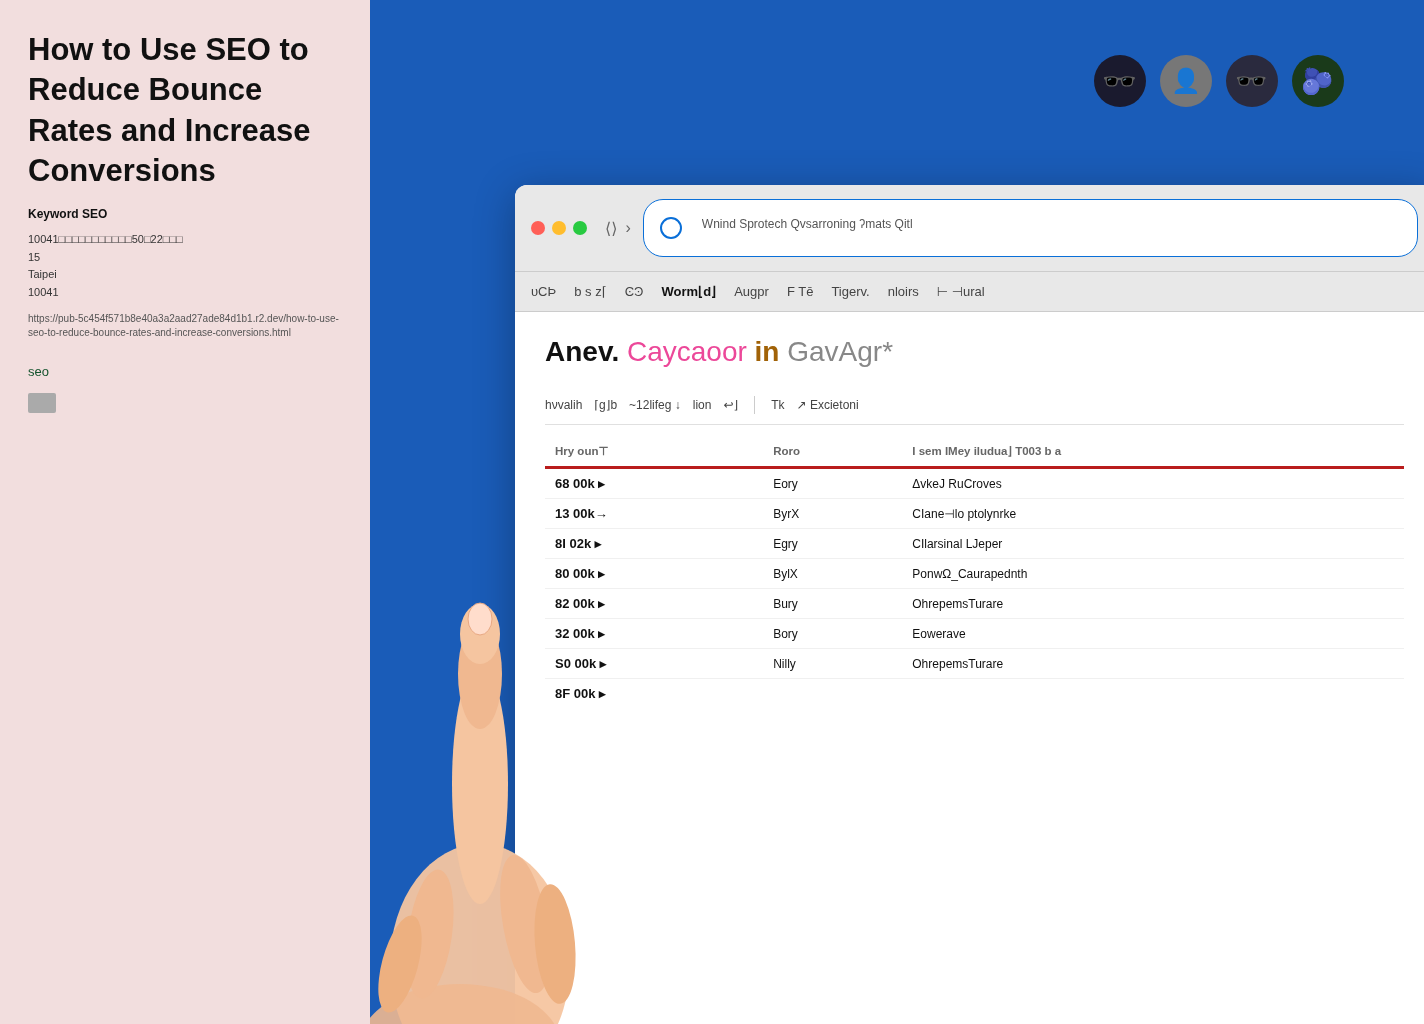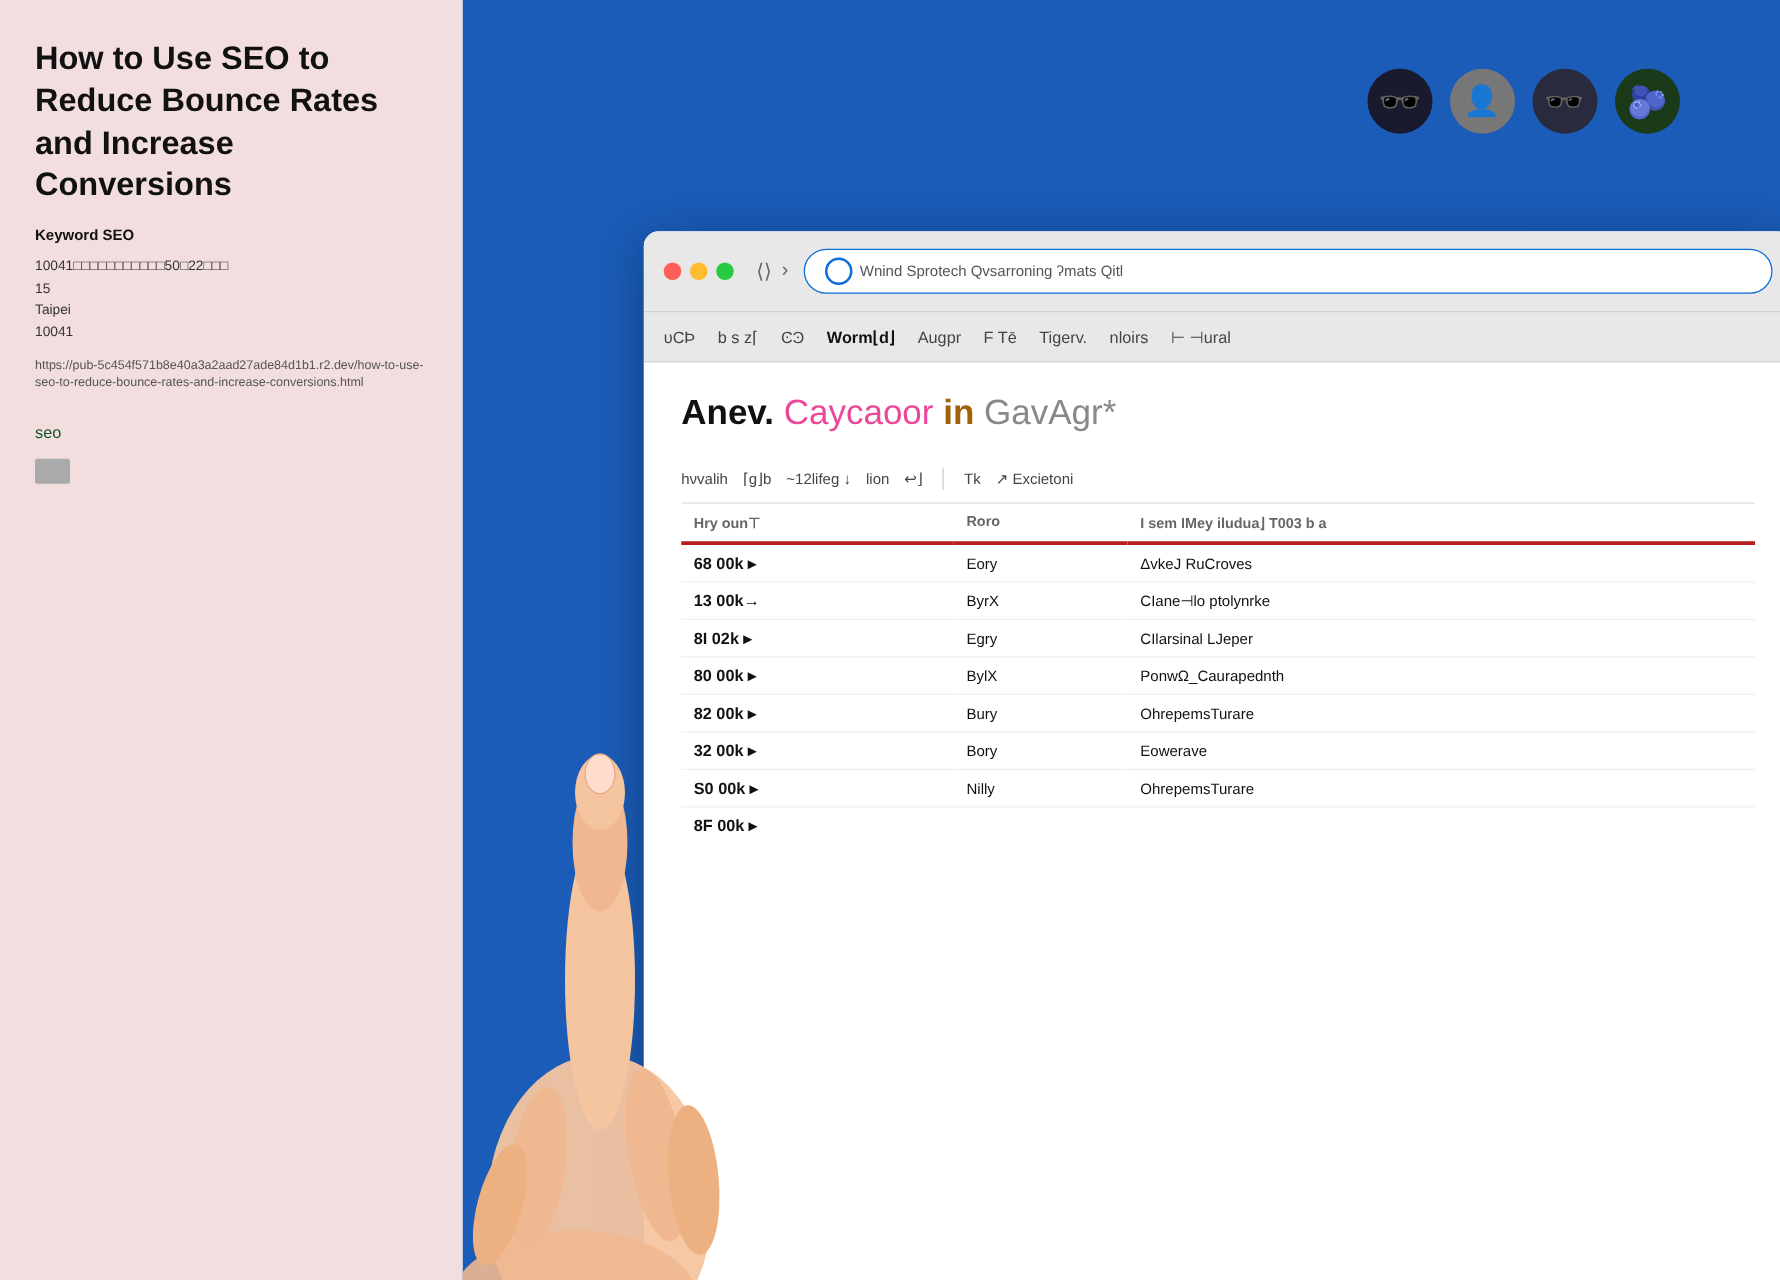--- a/index.html
+++ b/index.html
@@ -19,21 +19,21 @@
       background-color: #f2dede;
       padding: 30px 28px;
       display: flex;
       flex-direction: column;
       gap: 10px;
       position: relative;
       z-index: 2;
     }
 
     .left-panel .article-title {
-      font-size: 26px;
+      font-size: 31px;
       font-weight: 700;
       color: #111;
       line-height: 1.3;
       margin-bottom: 6px;
     }
 
     .left-panel .keyword-label {
       font-size: 12px;
       font-weight: 600;
       color: #111;
@@ -124,24 +124,23 @@
     .nav-btn {
       font-size: 16px;
       color: #666;
       cursor: pointer;
     }
 
     .address-bar {
       flex: 1;
       background: white;
       border-radius: 20px;
-      padding: 6px 16px;
-      display: flex;
-      align-items: center;
-      gap: 6px;
+      padding: 17px 16px;
+      display: flex;
+      gap: 20px;
       border: 1.5px solid #0a6fd8;
     }
 
     .address-circle {
       width: 22px;
       height: 22px;
       border: 2.5px solid #0a6fd8;
       border-radius: 50%;
       flex-shrink: 0;
     }
@@ -200,21 +199,21 @@
       color: #0a6fd8;
     }
 
     
     .table-toolbar {
       display: flex;
       align-items: center;
       gap: 12px;
       padding: 10px 0;
       border-bottom: 1px solid #e0e0e0;
-      margin-bottom: 0;
+      margin-bottom: 11px;
     }
 
     .toolbar-item {
       font-size: 12px;
       color: #444;
       cursor: pointer;
       white-space: nowrap;
     }
 
     .toolbar-divider {

